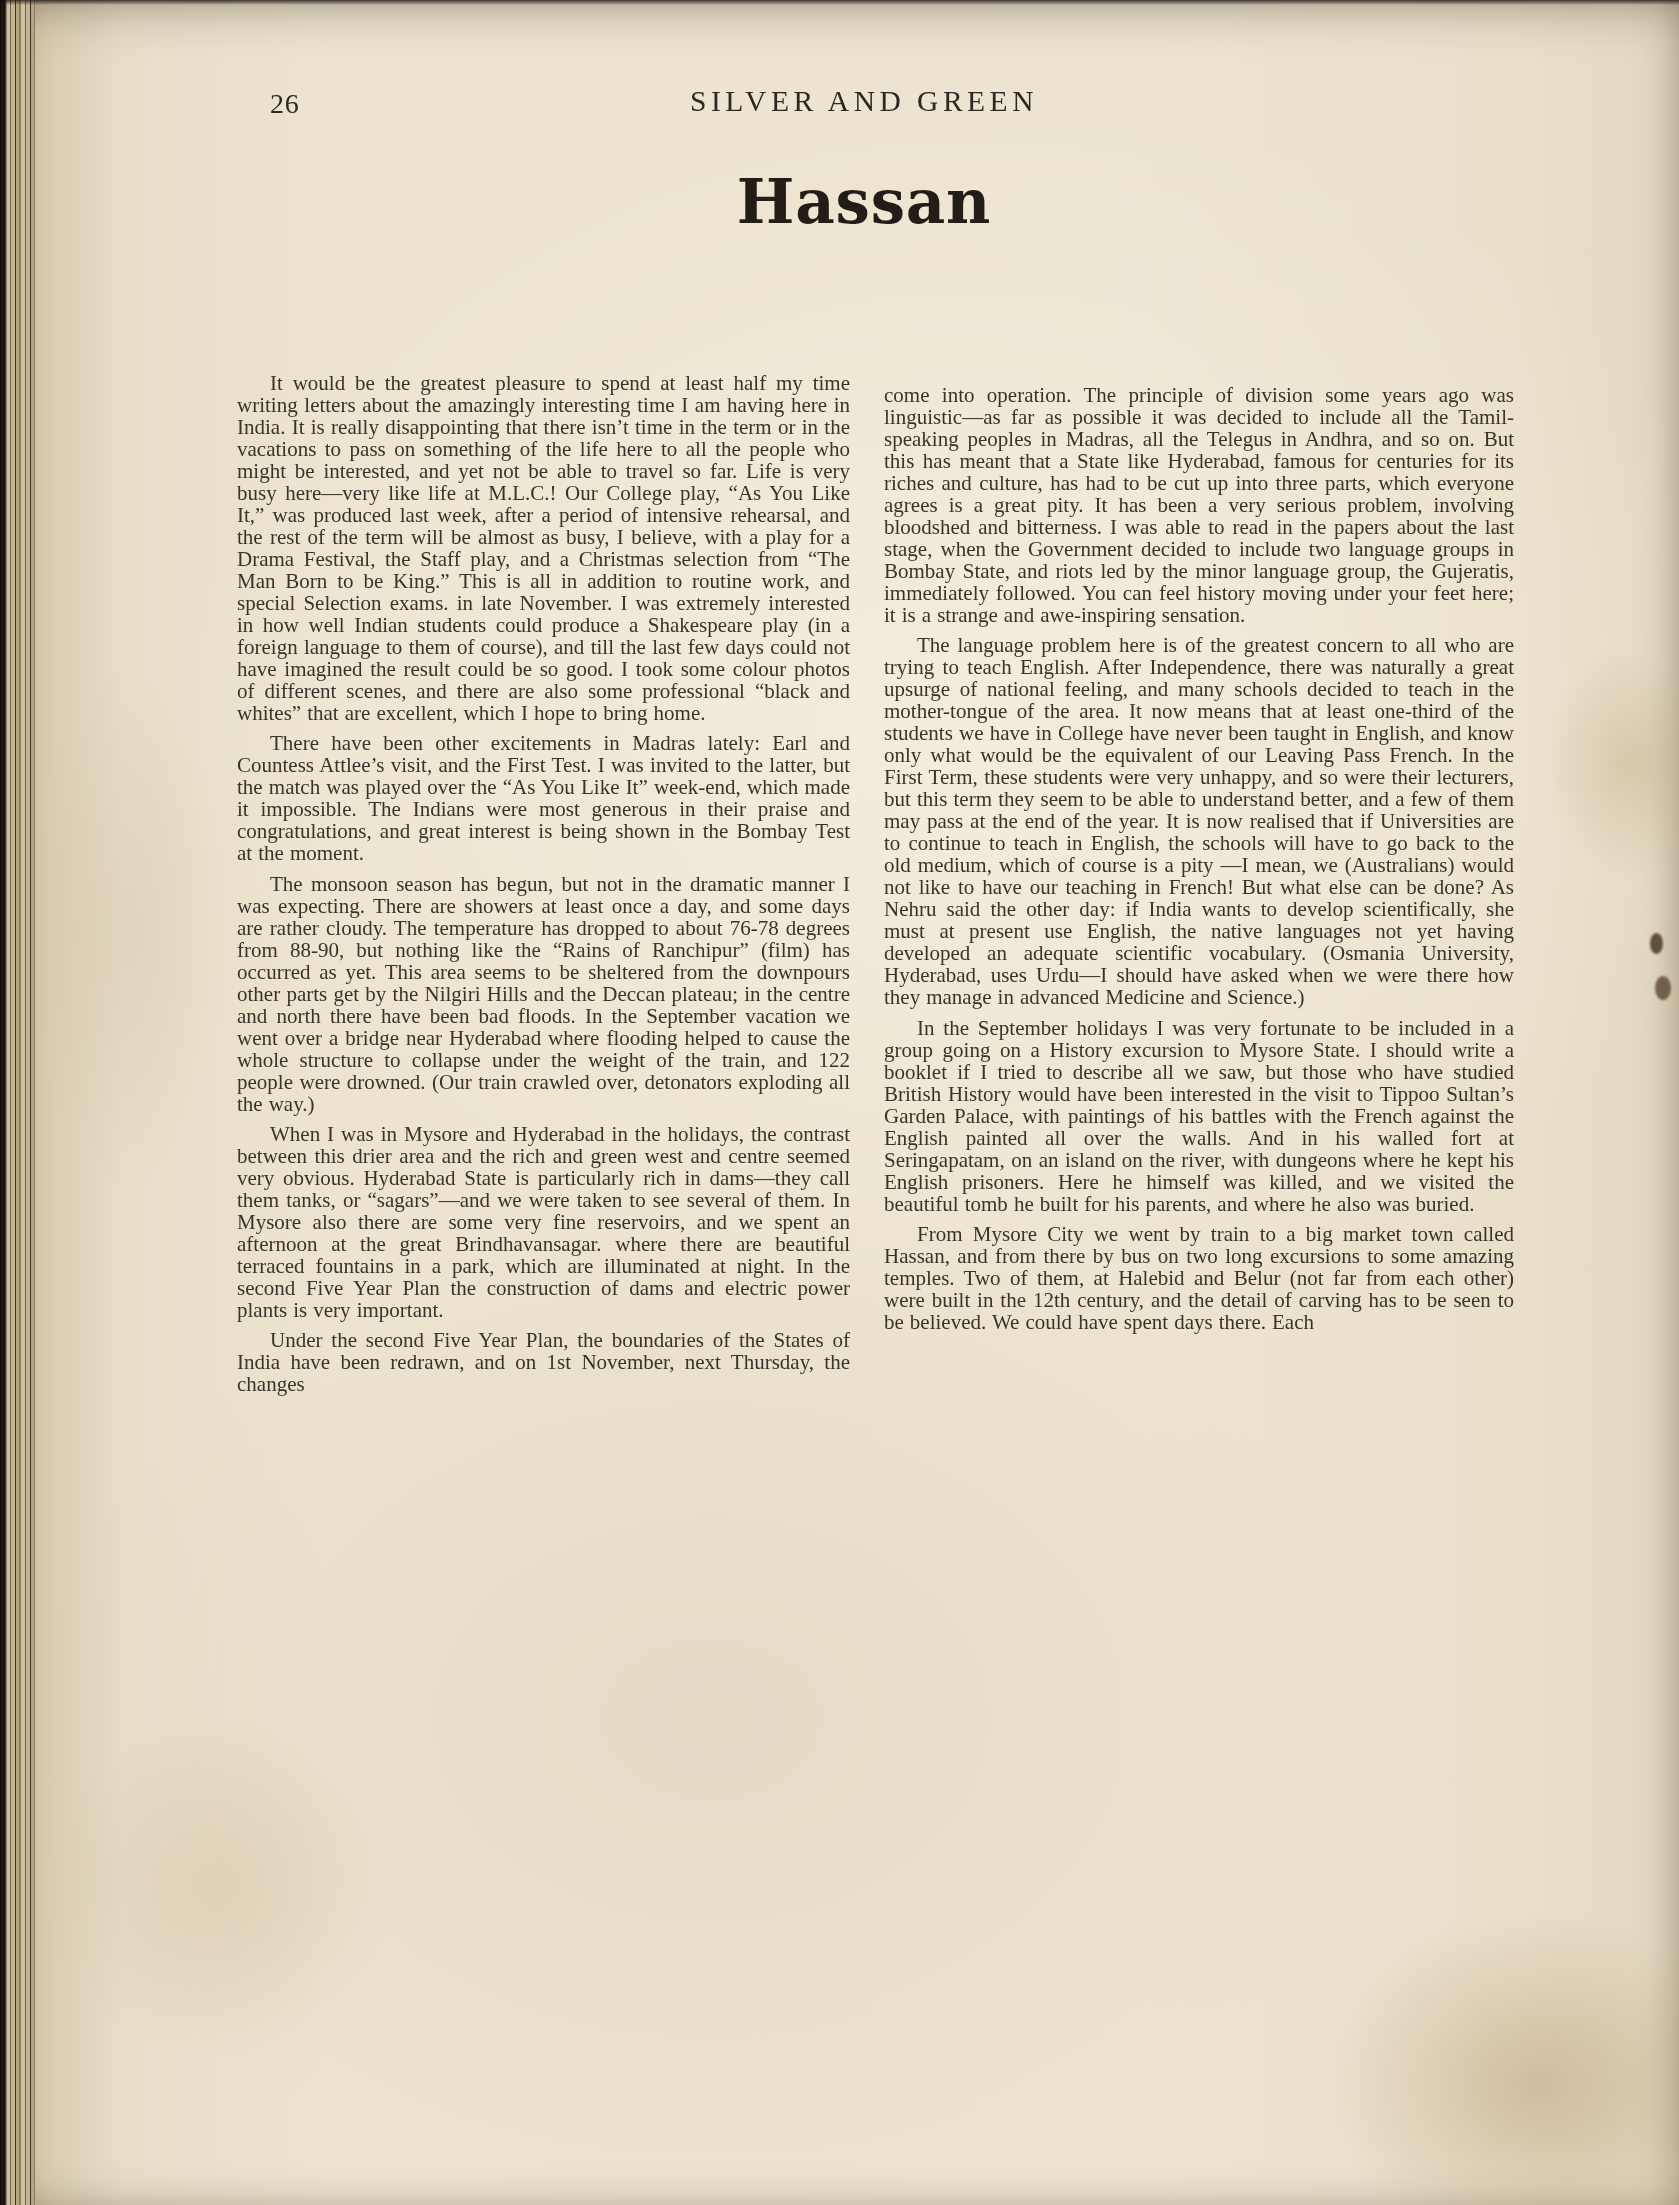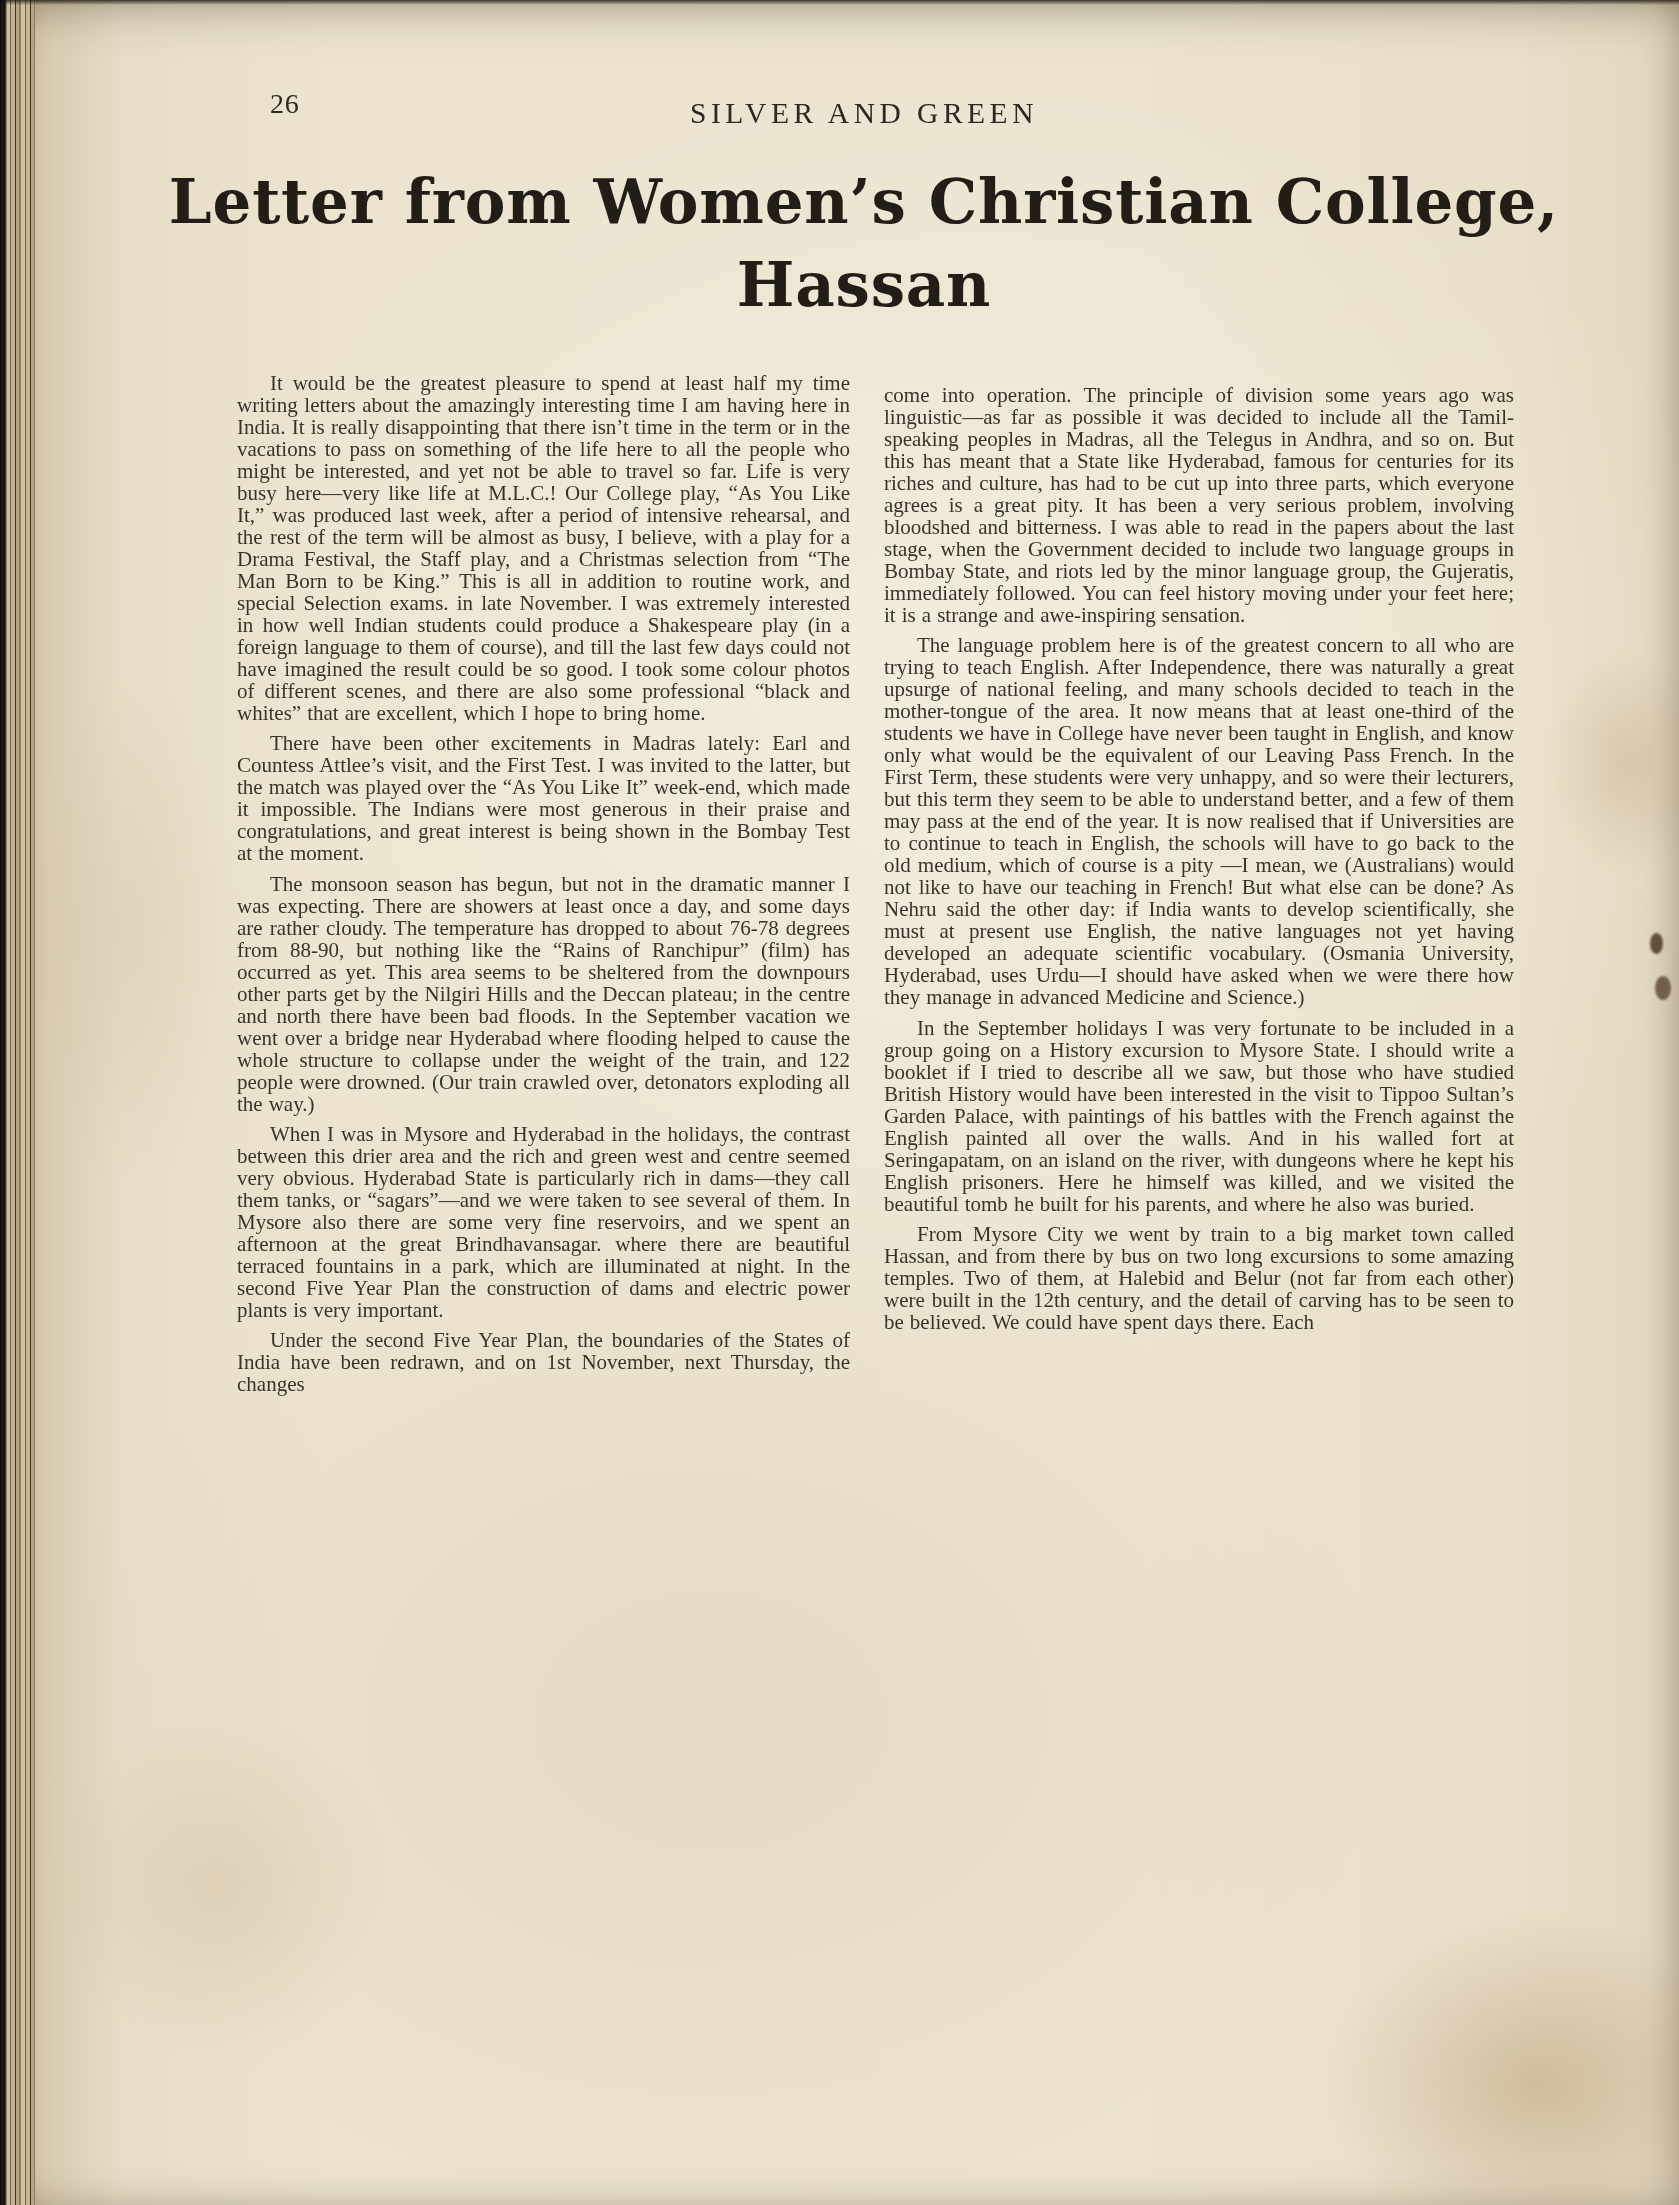--- a/index.html
+++ b/index.html
@@ -39,21 +39,21 @@
     position:absolute;top:0;left:0;width:100%;height:5.3px;
     background:linear-gradient(180deg, rgba(20,15,10,0.75), rgba(20,15,10,0));
   }
   
   .pagenum{
     position:absolute;left:261px;top:88px;
     font-size:28px;color:#2d2922;letter-spacing:0.8px;
   }
   .journal{
     position:absolute;left:121px;top:85px;width:1468px;
-    text-align:center;font-size:29.5px;letter-spacing:4.5px;color:#2d2922;margin-top:12px;
+    text-align:center;font-size:29.5px;letter-spacing:4.5px;color:#2d2922;
   }
   
   .title{
     position:absolute;left:106px;top:160px;width:1498px;margin:0;
     text-align:center;font-family:"DejaVu Serif", serif;
     font-size:61px;font-weight:700;line-height:83px;
     color:#221e17;letter-spacing:0.8px;
   }
   .title span{display:block;}
   
@@ -97,21 +97,20 @@
 </head>
 <body>
 
 <div id="screenshot">
   <div class="paper">
 
     <span class="pagenum">26</span>
     <div class="journal">SILVER AND GREEN</div>
 
     <h1 class="title">
-      <span>Letter from Women’s Christian College,</span>
       <span>Hassan</span>
     </h1>
 
     <div class="col left">
       <p>It would be the greatest pleasure to spend at least half my time writing letters about the amazingly interesting time I am having here in India. It is really disappointing that there isn’t time in the term or in the vacations to pass on something of the life here to all the people who might be interested, and yet not be able to travel so far. Life is very busy here—very like life at M.L.C.! Our College play, “As You Like It,” was produced last week, after a period of intensive rehearsal, and the rest of the term will be almost as busy, I believe, with a play for a Drama Festival, the Staff play, and a Christmas selection from “The Man Born to be King.” This is all in addition to routine work, and special Selection exams. in late November. I was extremely interested in how well Indian students could produce a Shakespeare play (in a foreign language to them of course), and till the last few days could not have imagined the result could be so good. I took some colour photos of different scenes, and there are also some professional “black and whites” that are excellent, which I hope to bring home.</p>
       <p>There have been other excitements in Madras lately: Earl and Countess Attlee’s visit, and the First Test. I was invited to the latter, but the match was played over the “As You Like It” week-end, which made it impossible. The Indians were most generous in their praise and congratulations, and great interest is being shown in the Bombay Test at the moment.</p>
       <p>The monsoon season has begun, but not in the dramatic manner I was expecting. There are showers at least once a day, and some days are rather cloudy. The temperature has dropped to about 76-78 degrees from 88-90, but nothing like the “Rains of Ranchipur” (film) has occurred as yet. This area seems to be sheltered from the downpours other parts get by the Nilgiri Hills and the Deccan plateau; in the centre and north there have been bad floods. In the September vacation we went over a bridge near Hyderabad where flooding helped to cause the whole structure to collapse under the weight of the train, and 122 people were drowned. (Our train crawled over, detonators exploding all the way.)</p>
       <p>When I was in Mysore and Hyderabad in the holidays, the contrast between this drier area and the rich and green west and centre seemed very obvious. Hyderabad State is particularly rich in dams—they call them tanks, or “sagars”—and we were taken to see several of them. In Mysore also there are some very fine reservoirs, and we spent an afternoon at the great Brindhavansagar. where there are beautiful terraced fountains in a park, which are illuminated at night. In the second Five Year Plan the construction of dams and electric power plants is very important.</p>
       <p>Under the second Five Year Plan, the boundaries of the States of India have been redrawn, and on 1st November, next Thursday, the changes</p>
     </div>

